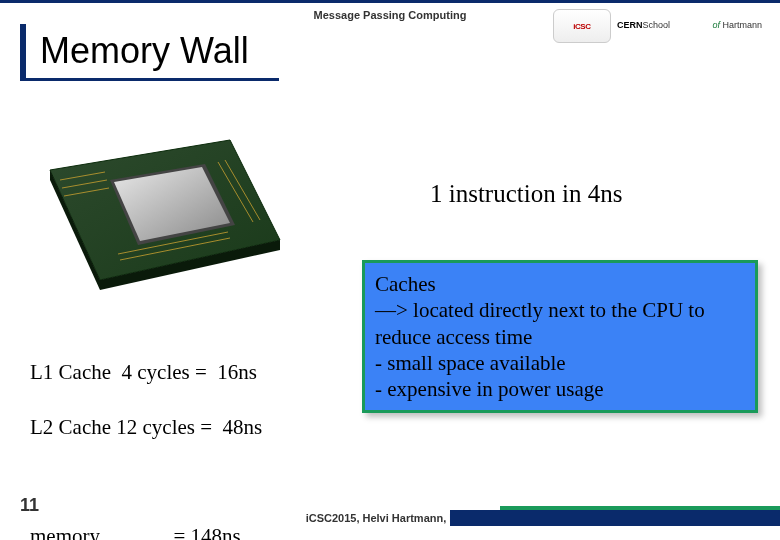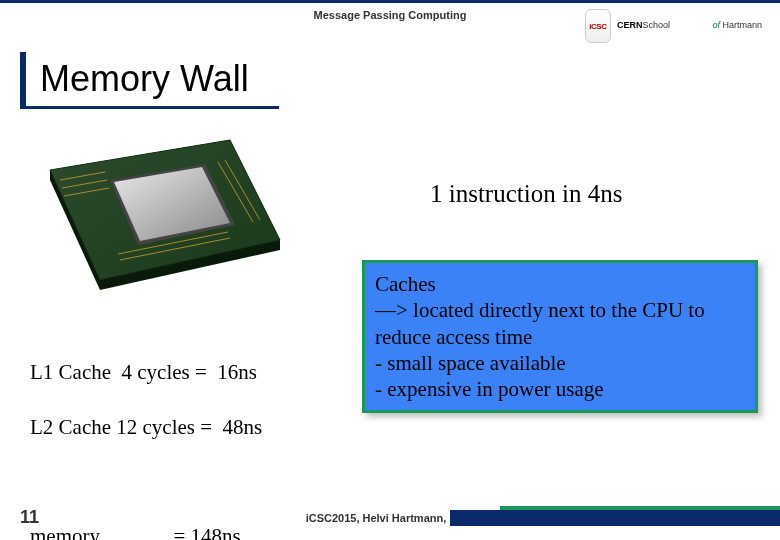--- a/index.html
+++ b/index.html
@@ -28,38 +28,38 @@
   }
   .logo {
     position: absolute;
     top: 6px;
     right: 18px;
     display: flex;
     align-items: center;
     gap: 6px;
   }
   .logo-icsc {
-    width: 26px; height: 34px;
+    width: 58px; height: 34px;
     border-radius: 6px;
     background: linear-gradient(#fff,#eee);
     border: 1px solid #ccc;
     display: flex; align-items: center; justify-content: center;
     font-size: 8px; font-weight: bold; color: #b00;
     letter-spacing: -0.5px;
   }
   .logo-text {
     display: flex; 
     font-size: 9px; line-height: 1.1;
   }
   .logo-text .cern { font-weight: bold; color: #000; }
   .logo-text .school { color: #333; }
   .logo-text .school em { color:#1a7a3a; font-style: italic; margin-left: 40px; }
   .title-wrap {
     position: absolute;
-    top: 52px;
+    top: 24px;
     left: 20px;
     text-align: center;
   }
   .title-bar {
     display: inline-block;
     border-left: 6px solid #0a2a6b;
     border-bottom: 3px solid #0a2a6b;
     padding: 6px 30px 6px 14px;
   }
   .title-bar h1 {
@@ -108,21 +108,21 @@
   }
   .footer {
     position: absolute;
     bottom: 10px;
     left: 0; right: 0;
     height: 26px;
   }
   .page-num {
     position: absolute;
     left: 20px;
-    bottom: 2px;
+    bottom: 14px;
     font-size: 18px;
     font-weight: bold;
     color: #333;
   }
   .footer-label {
     position: absolute;
     left: 50%;
     transform: translateX(-50%);
     bottom: 6px;
     font-size: 11px;

